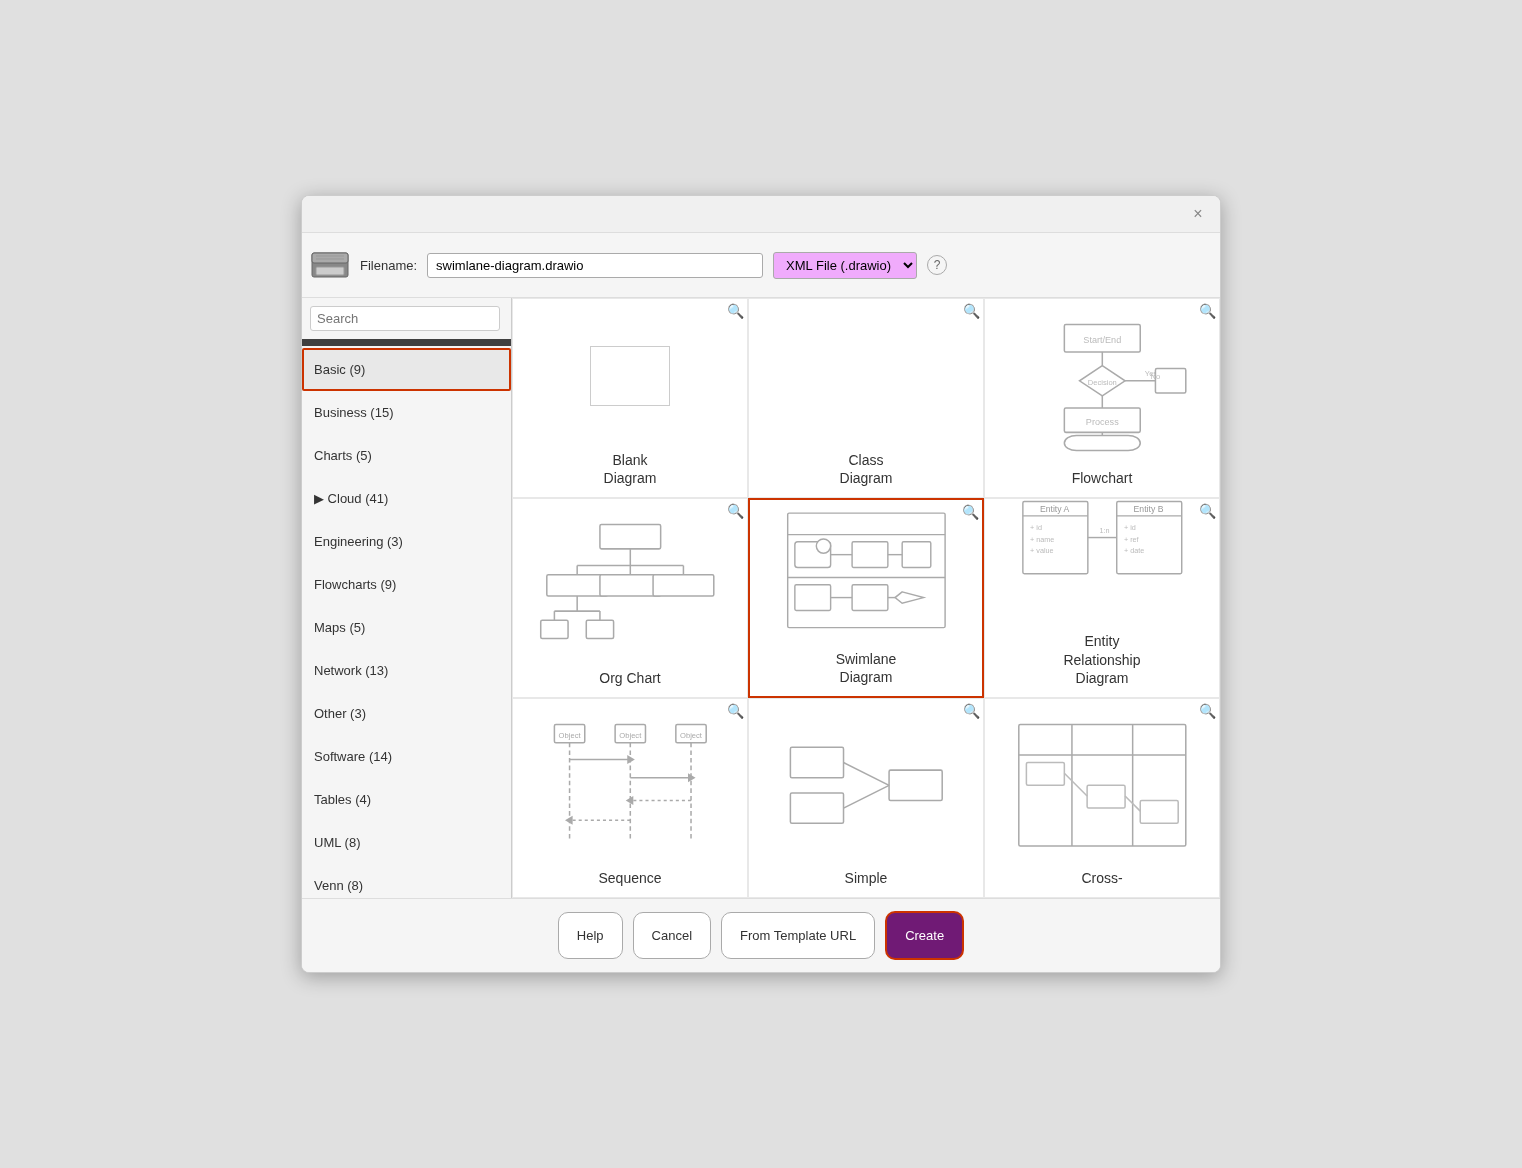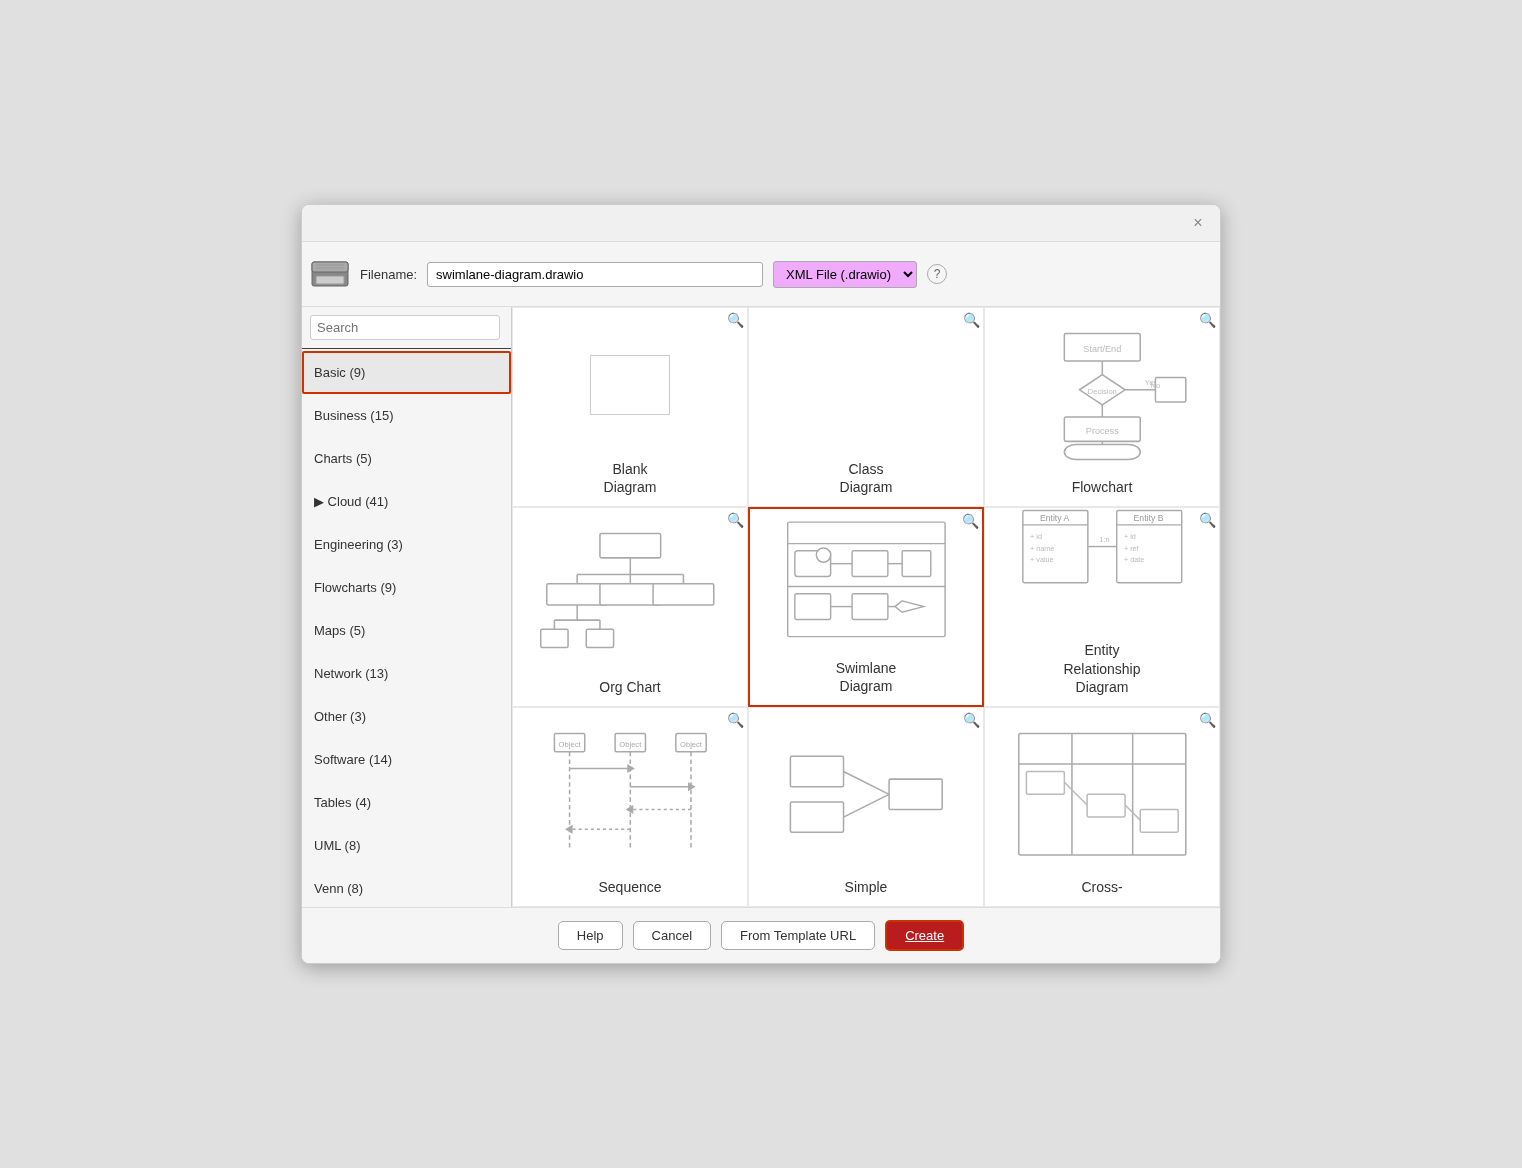--- a/index.html
+++ b/index.html
@@ -93,21 +93,21 @@
     .sidebar {
       width: 210px;
       border-right: 1px solid #ccc;
       background: #f5f5f5;
       display: flex;
       flex-direction: column;
       flex-shrink: 0;
     }
     .search-wrapper {
       padding: 8px;
-      border-bottom: 1px solid #404040;
+      border-bottom: 7px solid #404040;
       display: flex;
       align-items: center;
       gap: 4px;
     }
     .search-input {
       flex: 1;
       border: 1px solid #ccc;
       border-radius: 3px;
       padding: 4px 6px;
       font-size: 13px;
@@ -193,34 +193,33 @@
     .footer {
       padding: 12px 16px;
       display: flex;
       justify-content: center;
       align-items: center;
       gap: 10px;
       border-top: 1px solid #ddd;
       background: #f5f5f5;
     }
     .btn {
-      padding: 6px 18px;
-      border-radius: 5px;
+      padding: 15px 18px;
+      border-radius: 10px;
       font-size: 13px;
       cursor: pointer;
       border: 1px solid #aaa;
       background: white;
       color: #333;
     }
     .btn-create {
-      background: #b91c1c;
+      background: #701a75;
       color: white;
       border: 2px solid #cc3300;
       font-weight: 500;
-      text-decoration: underline;
     }
 
     
     .preview-svg {
       width: 90%;
       height: 90%;
     }
 
     
     .content-area::-webkit-scrollbar { width: 8px; }

